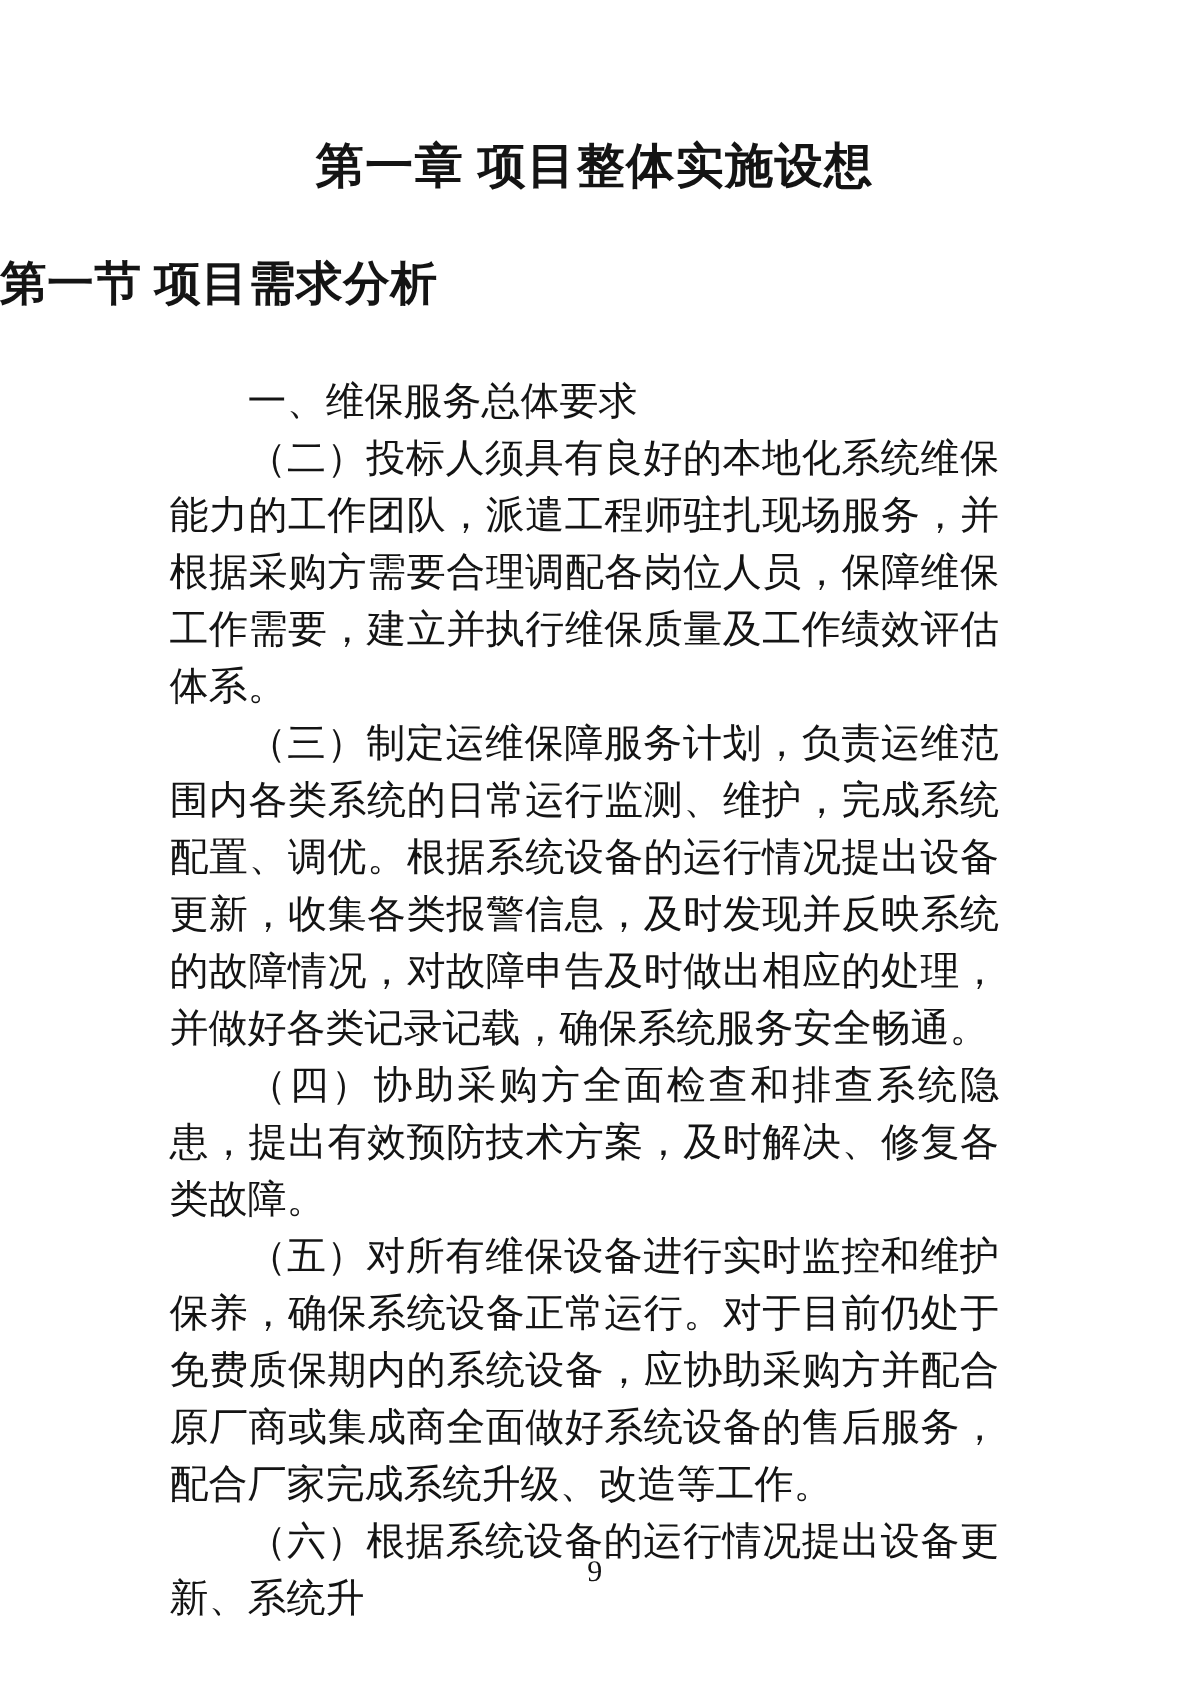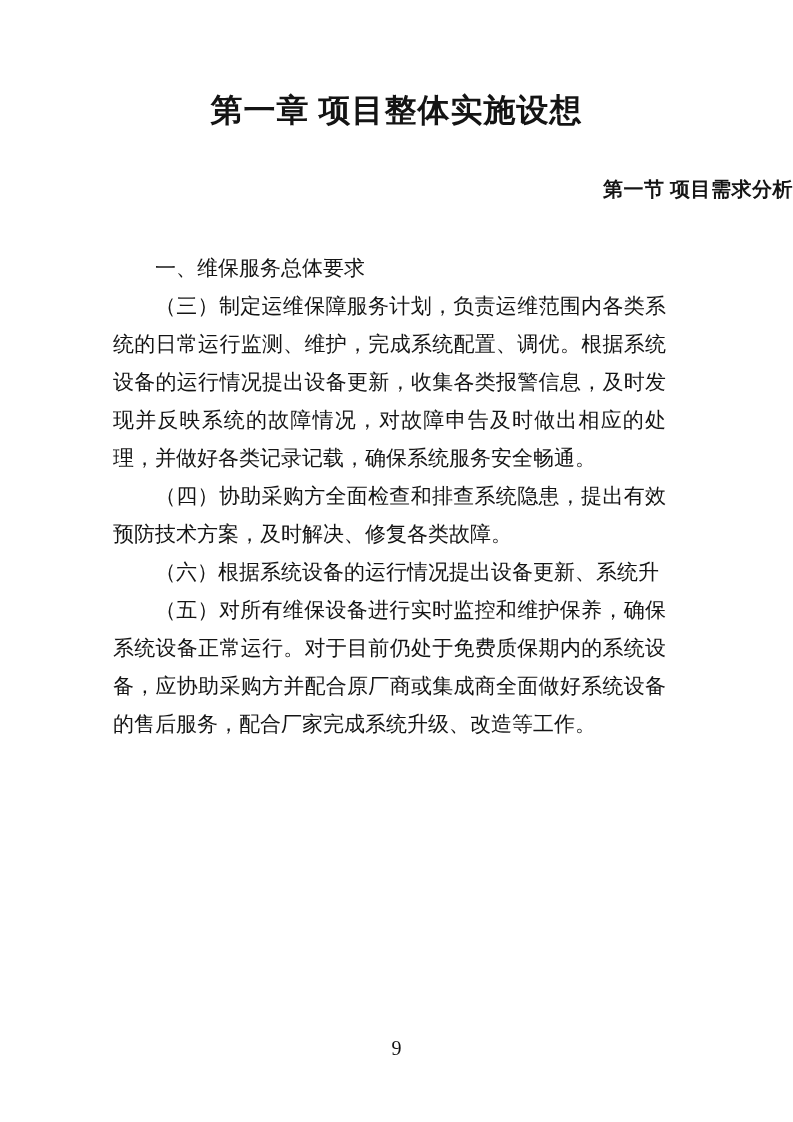--- a/index.html
+++ b/index.html
@@ -21,30 +21,30 @@
     margin: 88px 0 0 0;
     font-size: 32px;
     line-height: 44px;
     font-weight: bold;
     text-align: center;
     letter-spacing: 1px;
     white-space: nowrap;
   }
   .section-title {
     margin: 41px 0 0 0;
-    font-size: 20px;
+    font-size: 31px;
     line-height: 32px;
     font-weight: bold;
-    text-align: right;
+    text-align: left;
     letter-spacing: 0.5px;
     white-space: nowrap;
   }
   .doc-body {
     margin: 44px 127px 0 113px;
-    font-size: 21px;
+    font-size: 26px;
     line-height: 38px;
     text-align: justify;
     text-justify: inter-ideograph;
     font-family: Liberation Serif, serif;
   }
   .doc-body p {
     margin: 0;
     padding: 0;
     text-indent: 2em;
   }
@@ -62,20 +62,21 @@
 </head>
 <body>
 
 <div class="page">
   <h1 class="chapter-title">第一章 项目整体实施设想</h1>
 
   <h2 class="section-title">第一节 项目需求分析</h2>
 
   <div class="doc-body">
     <p>一、维保服务总体要求</p>
+    <p>（二）投标人须具有良好的本地化系统维保能力的工作团队，派遣工程师驻扎现场服务，并根据采购方需要合理调配各岗位人员，保障维保工作需要，建立并执行维保质量及工作绩效评估体系。</p>
     <p>（三）制定运维保障服务计划，负责运维范围内各类系统的日常运行监测、维护，完成系统配置、调优。根据系统设备的运行情况提出设备更新，收集各类报警信息，及时发现并反映系统的故障情况，对故障申告及时做出相应的处理，并做好各类记录记载，确保系统服务安全畅通。</p>
     <p>（四）协助采购方全面检查和排查系统隐患，提出有效预防技术方案，及时解决、修复各类故障。</p>
+    <p>（五）对所有维保设备进行实时监控和维护保养，确保系统设备正常运行。对于目前仍处于免费质保期内的系统设备，应协助采购方并配合原厂商或集成商全面做好系统设备的售后服务，配合厂家完成系统升级、改造等工作。</p>
     <p>（六）根据系统设备的运行情况提出设备更新、系统升</p>
-    <p>（五）对所有维保设备进行实时监控和维护保养，确保系统设备正常运行。对于目前仍处于免费质保期内的系统设备，应协助采购方并配合原厂商或集成商全面做好系统设备的售后服务，配合厂家完成系统升级、改造等工作。</p>
   </div>
 
   <div class="page-number">9</div>
 </div>
 
 </body></html>

